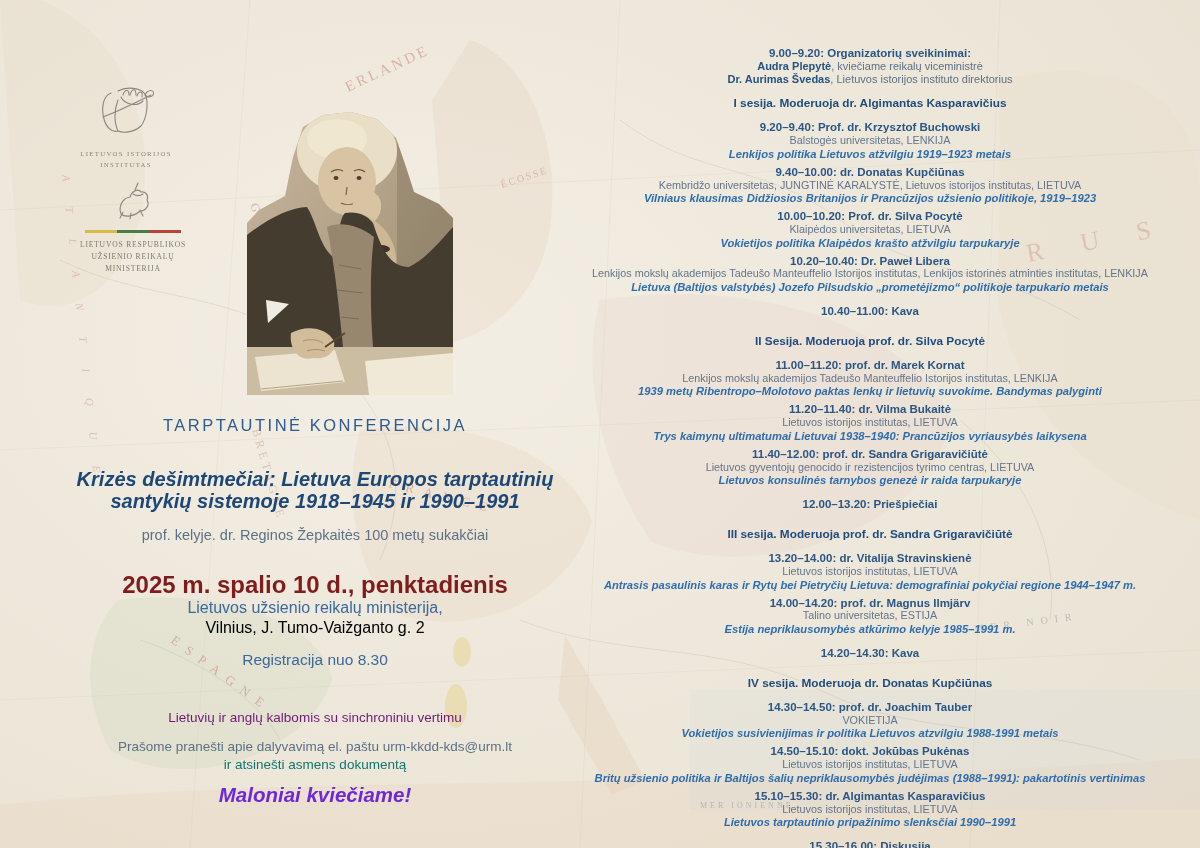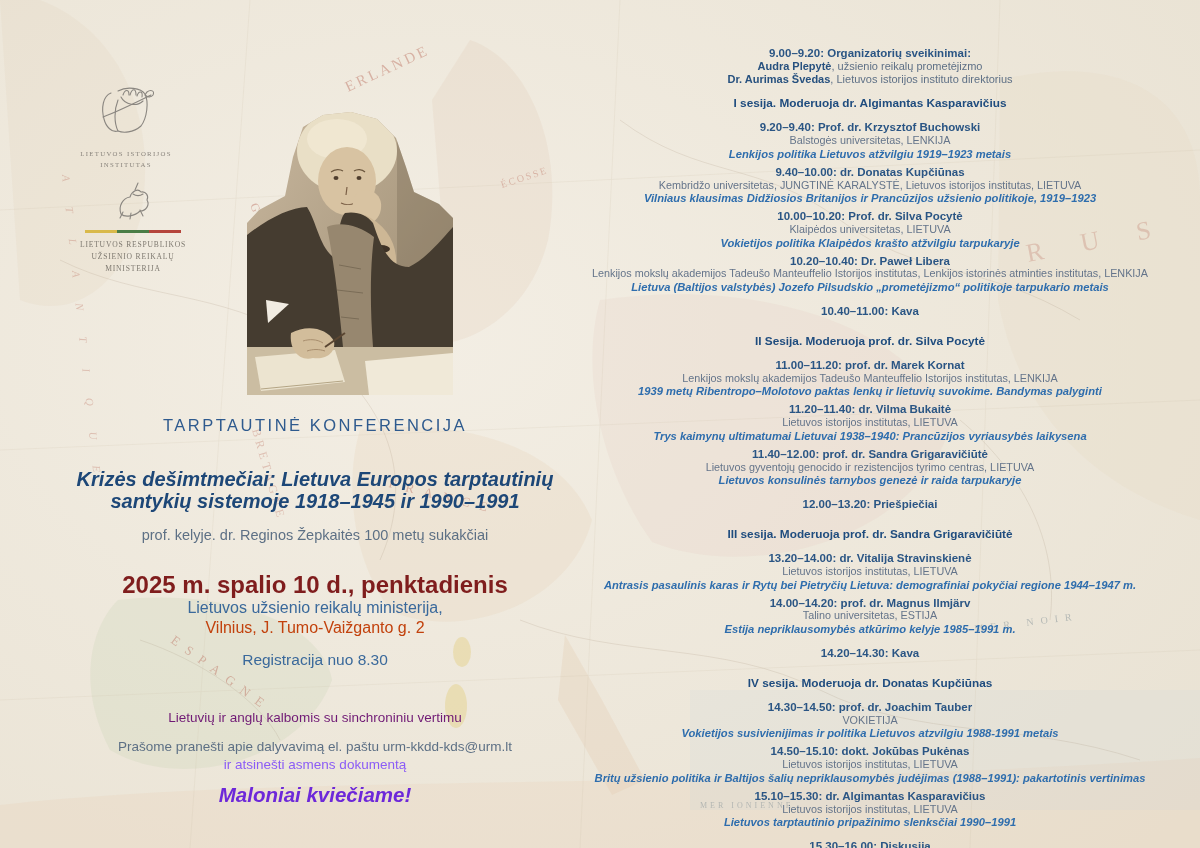--- a/index.html
+++ b/index.html
@@ -23,25 +23,25 @@
   
   .photo{position:absolute;left:247px;top:95px;width:206px;height:300px;}
 
   
   .lcol{position:absolute;left:15px;width:600px;text-align:center;}
   .conf-label{top:416px;font-size:16.5px;letter-spacing:2.5px;font-weight:500;color:#2e5a8e;}
   .main-title{top:468px;font-size:20px;line-height:1.12;font-weight:700;font-style:italic;color:#1d4777;}
   .subtitle{top:527px;font-size:14.5px;color:#5d7085;}
   .date-line{top:571px;font-size:24px;font-weight:700;color:#7f1d1d;}
   .venue1{top:599px;font-size:16px;font-weight:500;color:#3a699b;}
-  .venue2{top:619px;font-size:16px;font-weight:500;color:#c2410c;}
+  .venue2{top:619px;font-size:16px;font-weight:500;color:#000000;}
   .registration{top:651px;font-size:15.5px;font-weight:500;color:#3a699b;}
   .languages{top:710px;font-size:13.5px;color:#701a75;}
   .rsvp1{top:739px;font-size:13.5px;color:#5d7085;}
-  .rsvp2{top:757px;font-size:13.5px;color:#8b5cf6;}
+  .rsvp2{top:757px;font-size:13.5px;color:#0f766e;}
   .closing{top:783px;font-size:20.5px;font-weight:700;font-style:italic;color:#6d28d9;}
 
   
   .program{
     position:absolute;left:555px;top:47px;width:630px;
     display:flex;flex-direction:column;align-items:center;gap:5px;
     text-align:center;
   }
   .pblock{width:100%;}
   .pblock > div{white-space:nowrap;}
@@ -210,21 +210,21 @@
   <div class="lcol venue2">Vilnius, J. Tumo-Vaižganto g. 2</div>
   <div class="lcol registration">Registracija nuo 8.30</div>
   <div class="lcol languages">Lietuvių ir anglų kalbomis su sinchroniniu vertimu</div>
   <div class="lcol rsvp1">Prašome pranešti apie dalyvavimą el. paštu urm-kkdd-kds@urm.lt</div>
   <div class="lcol rsvp2">ir atsinešti asmens dokumentą</div>
   <div class="lcol closing">Maloniai kviečiame!</div>
 
   <div class="program" id="program">
       <div class="pblock">
         <div class="ptime">9.00–9.20: Organizatorių sveikinimai:</div>
-        <div class="pwline"><span class="pname">Audra Plepytė</span><span>, užsienio reikalų prometėjizmo</span></div>
+        <div class="pwline"><span class="pname">Audra Plepytė</span><span>, kviečiame reikalų viceministrė</span></div>
         <div class="pwline"><span class="pname">Dr. Aurimas Švedas</span><span>, Lietuvos istorijos instituto direktorius</span></div>
       </div>
       <div class="pblock session">I sesija. Moderuoja dr. Algimantas Kasparavičius</div>
       <div class="pblock talk">
         <div class="ptime">9.20–9.40: Prof. dr. Krzysztof Buchowski</div>
         <div class="paff">Balstogės universitetas, LENKIJA</div>
         <div class="ptitle">Lenkijos politika Lietuvos atžvilgiu 1919–1923 metais</div>
       </div>
       <div class="pblock talk">
         <div class="ptime">9.40–10.00: dr. Donatas Kupčiūnas</div>

